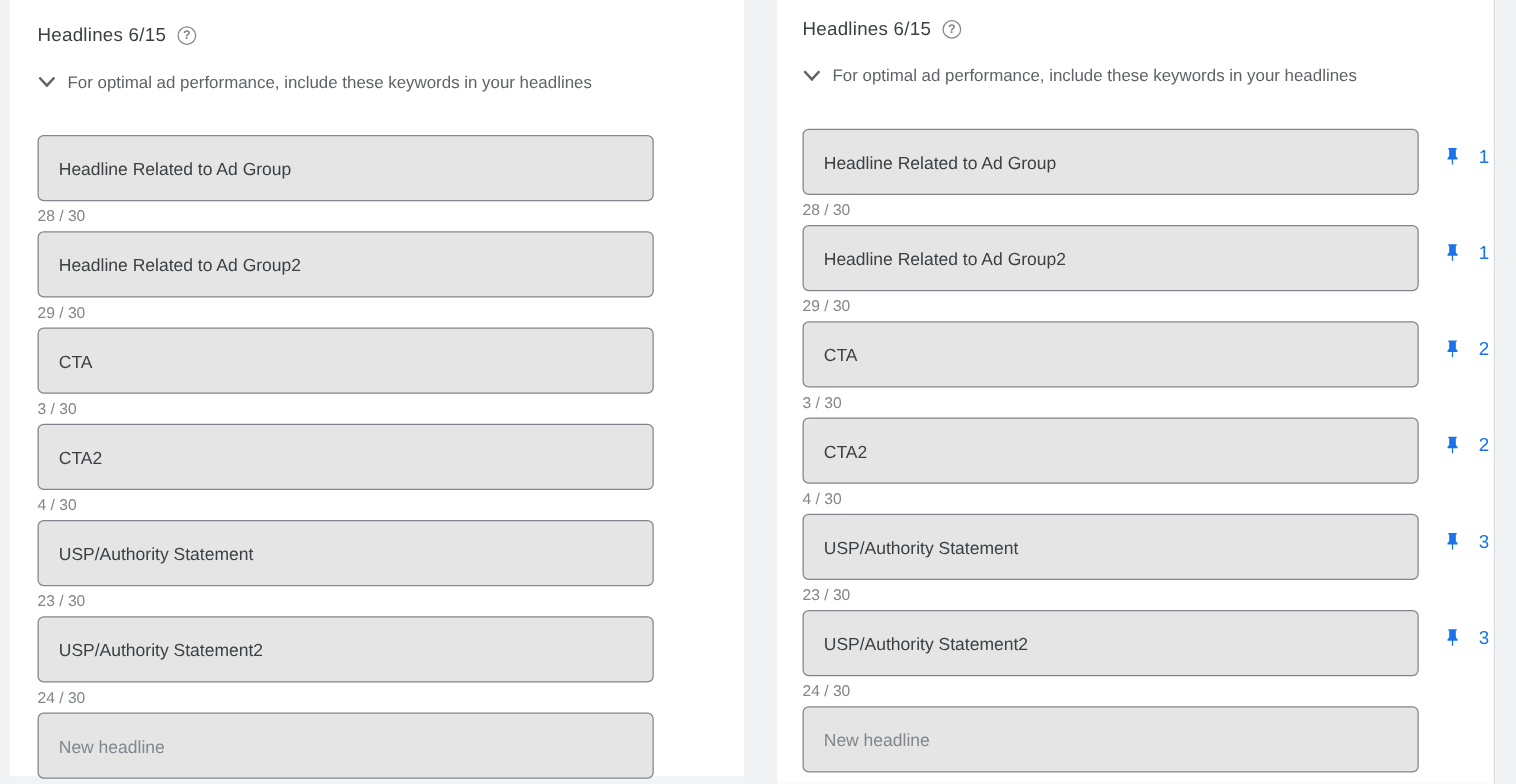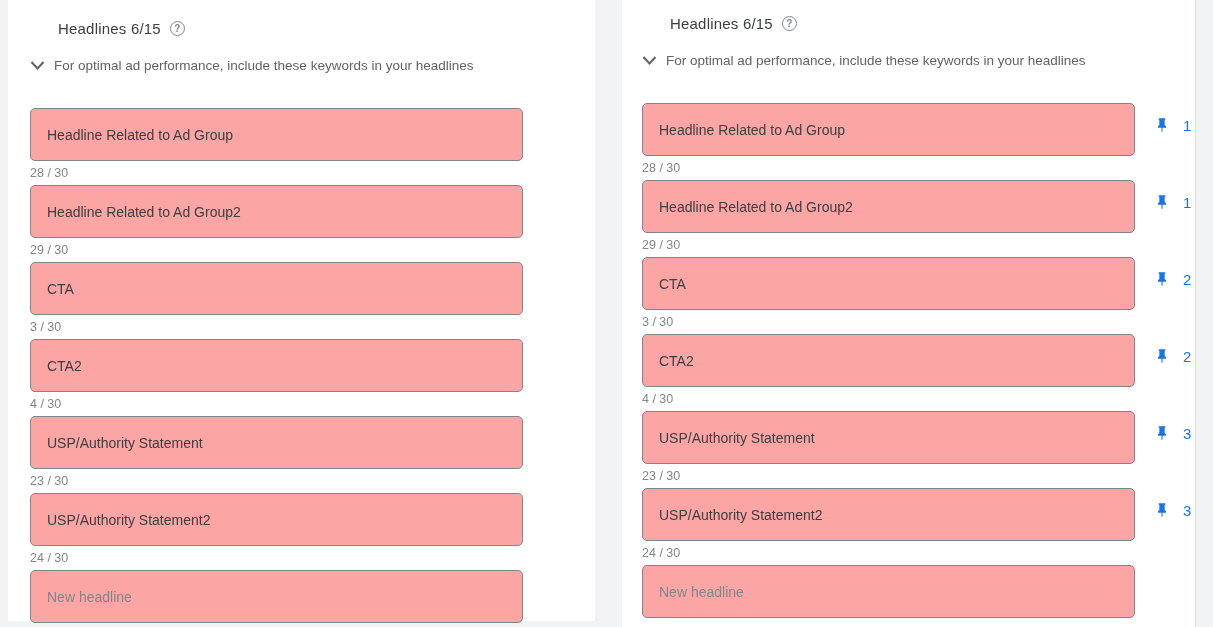--- a/index.html
+++ b/index.html
@@ -11,41 +11,41 @@
     position: relative;
     overflow: hidden;
   }
   .card {
     position: absolute; top: 0;
     background: #ffffff;
   }
   #card-left  { left: 8px;   width: 587px; height: 621px; padding: 16px 0 0 22px; }
   #card-right { left: 622px; width: 574px; height: 627px; padding: 11px 0 0 20px; border-right: 1px solid #dadce0; }
 
-  .panel-title-row { display: flex; align-items: center; gap: 9px; height: 24px; margin-left: 28px; }
+  .panel-title-row { display: flex; align-items: center; gap: 9px; height: 24px; }
   .panel-title { font-size: 15px; font-weight: 500; color: #3c4043; letter-spacing: .2px; }
   .help-icon {
     width: 15px; height: 15px; border: 1.4px solid #80868b; border-radius: 50%;
     color: #80868b; font-size: 10px; font-weight: bold;
     display: inline-flex; align-items: center; justify-content: center;
     cursor: default; flex: 0 0 auto;
   }
 
   .hint-row { display: flex; align-items: center; gap: 9px; margin-top: 15px; height: 20px; }
   .hint-text { font-size: 13.5px; color: #5f6368; }
   .chevron-icon { display: inline-flex; flex: 0 0 auto; }
   .chevron-icon svg { display: block; }
 
   .rows { margin-top: 33px; }
   .headline-row { position: relative; width: 493px; }
   .headline-input {
     width: 493px; height: 53px;
     border: 1px solid #80868b; border-radius: 5px;
     padding: 0 16px; font-size: 14px; color: #3c4043;
-    background: #fca5a5; outline: none;
+    background: #e5e5e5; outline: none;
     font-family: "Liberation Sans", sans-serif;
   }
   .headline-input::placeholder { color: #80868b; opacity: 1; }
   .counter {
     width: 493px; height: 24px; line-height: 24px;
     text-align: left; font-size: 12.5px; color: #80868b;
     padding-right: 2px;
   }
   .pin-wrap {
     position: absolute; left: 512px; top: 12px;

